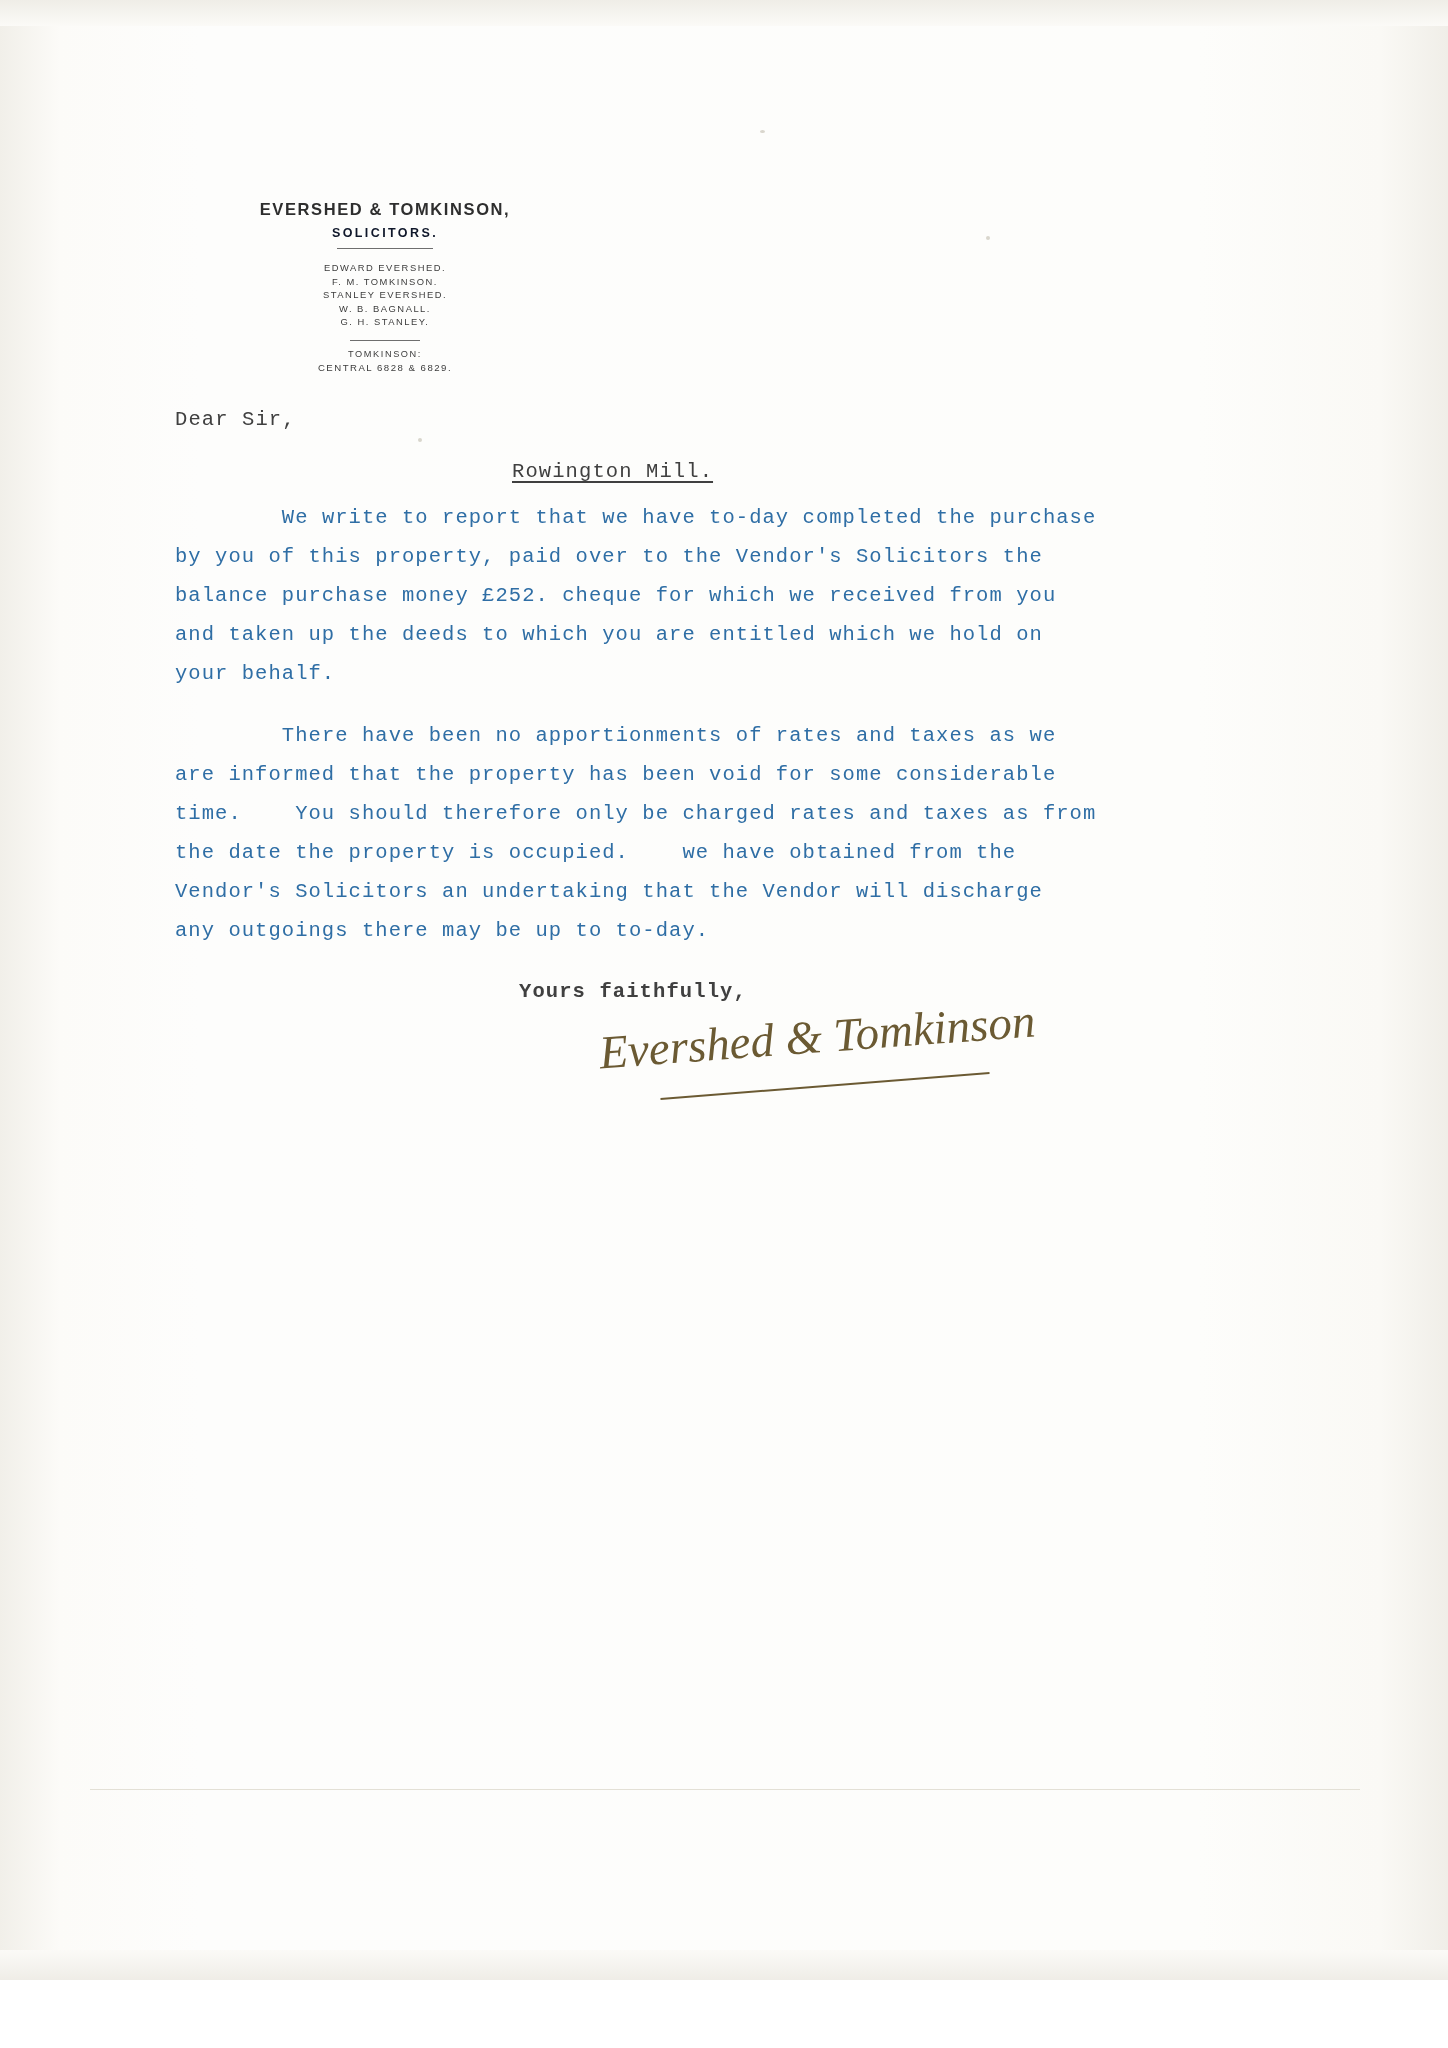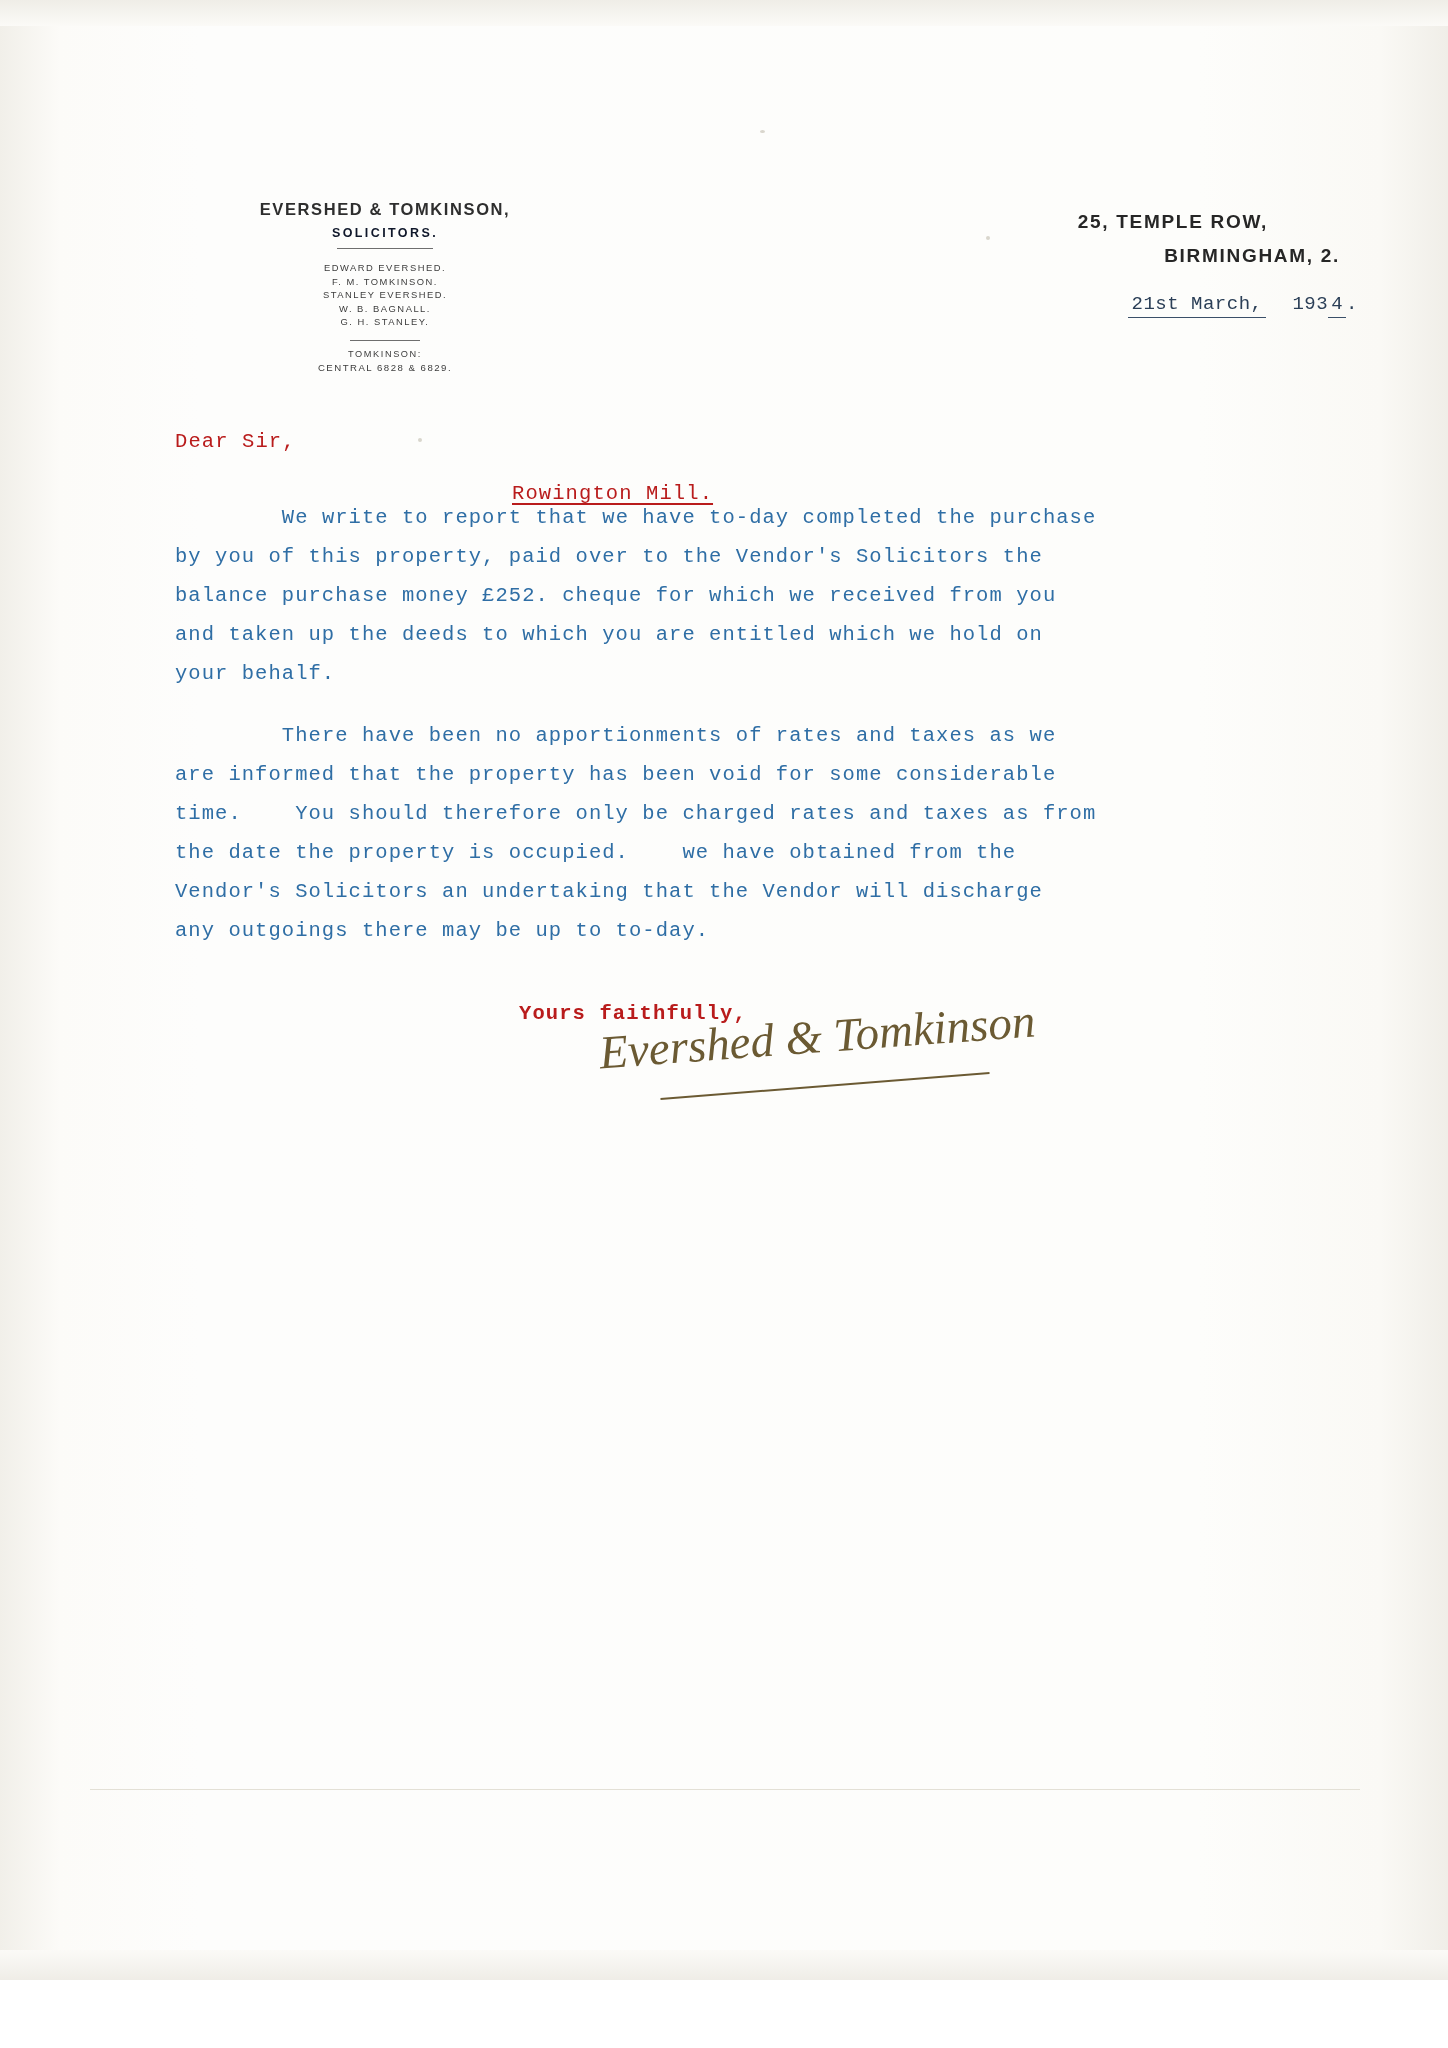--- a/index.html
+++ b/index.html
@@ -140,24 +140,23 @@
   }
   .date-year-digit {
     border-bottom: 1.3px solid #3a4f68;
     padding: 0 3px 2px 3px;
   }
 
   
   .typed {
     position: absolute;
     font-family: "Liberation Mono", monospace;
-    color: #b91c1c;
+    color: #404040;
     font-size: 20.5px;
     letter-spacing: 1.1px;
-    margin-top: 22px;
   }
   .salutation {
     left: 175px;
     top: 408px;
   }
   .subject {
     left: 512px;
     top: 460px;
     text-decoration: underline;
     text-underline-offset: 4px;
@@ -244,27 +243,20 @@
     <div class="partner">EDWARD EVERSHED.</div>
     <div class="partner">F. M. TOMKINSON.</div>
     <div class="partner">STANLEY EVERSHED.</div>
     <div class="partner">W. B. BAGNALL.</div>
     <div class="partner">G. H. STANLEY.</div>
     <div class="rule-short2"></div>
     <div class="tel-label">TOMKINSON:</div>
     <div class="tel-number">CENTRAL 6828 &amp; 6829.</div>
   </div>
 
-  <div class="addr-block">
-    <div class="addr-line">25, TEMPLE ROW,</div>
-    <div class="addr-line second">BIRMINGHAM, 2.</div>
-    <div class="date-row">
-      <span class="date-text">21st March,</span><span class="date-year">193</span><span class="date-year-digit">4</span><span>.</span>
-    </div>
-  </div>
 
   <div class="typed salutation">Dear Sir,</div>
   <div class="typed subject">Rowington Mill.</div>
   <div class="body-block">        We write to report that we have to-day completed the purchase
 by you of this property, paid over to the Vendor's Solicitors the
 balance purchase money £252. cheque for which we received from you
 and taken up the deeds to which you are entitled which we hold on
 your behalf.</div>
   <div class="para2">        There have been no apportionments of rates and taxes as we
 are informed that the property has been void for some considerable

